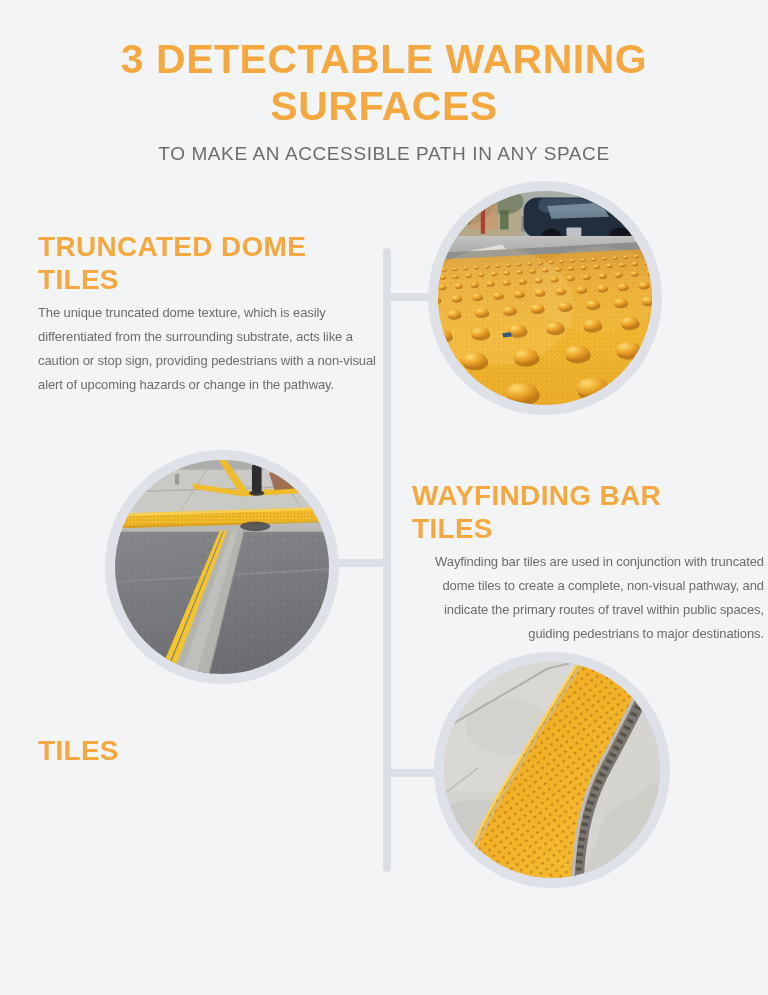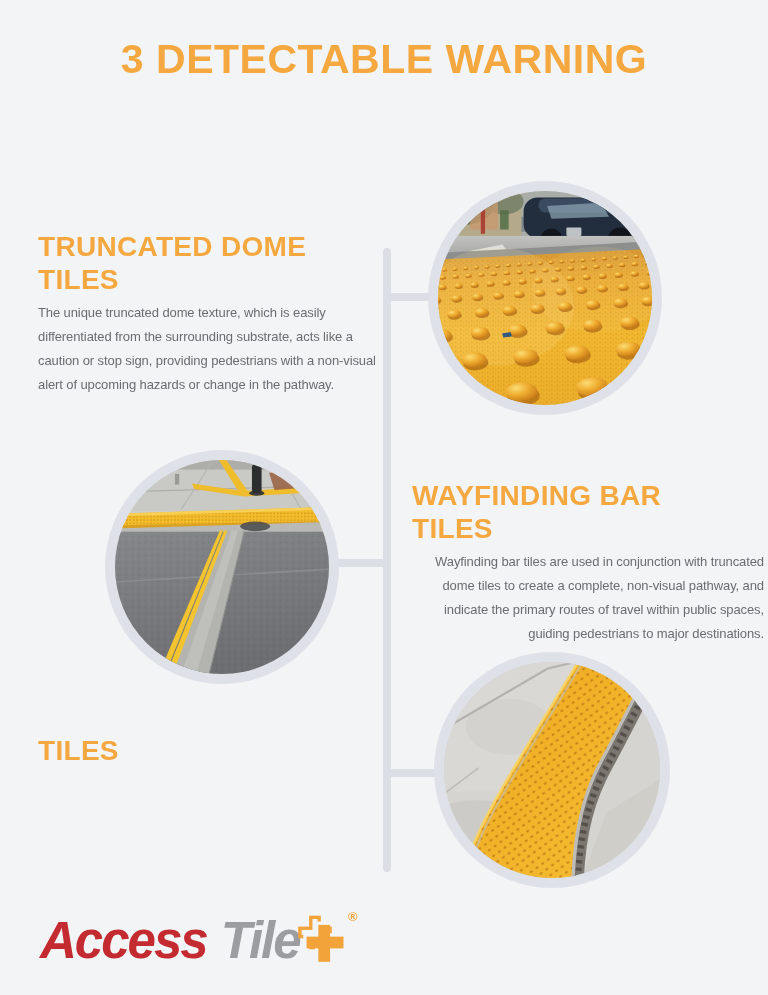--- a/index.html
+++ b/index.html
@@ -70,21 +70,23 @@
     color:var(--logo-plus-orange,#F2A33A);font-size:13px;font-weight:bold;font-style:normal;
   }
 </style>
 </head>
 <body>
 
 <div class="page">
 
   <div class="title">
     <span>3 DETECTABLE WARNING</span>
-  </div>
+    <span>SURFACES</span>
+  </div>
+  <div class="subtitle">TO MAKE AN ACCESSIBLE PATH IN ANY SPACE</div>
 
   <div class="connector-v"></div>
   <div class="branch branch-1"></div>
   <div class="branch branch-2"></div>
   <div class="branch branch-3"></div>
 
   <div class="section-heading heading-1">
     <span>TRUNCATED DOME</span>
     <span>TILES</span>
   </div>
@@ -418,39 +420,14 @@
         <path d="M196,10 C182,36 166,68 152,94 C134,126 126,158 124,200" stroke="#55514A" stroke-width="6" fill="none" stroke-dasharray="3 4"></path>
         <path d="M190,4 C176,30 160,62 146,88 C128,120 120,155 118,200" stroke="#BDBCB8" stroke-width="6" fill="none"></path>
         <path d="M123,2 C100,40 72,85 52,120 C36,148 24,172 18,200 L118,200 C120,155 128,120 146,88 C160,62 176,30 190,4 Z" fill="url(#p3-band)"></path>
         <path d="M123,2 C100,40 72,85 52,120 C36,148 24,172 18,200 L118,200 C120,155 128,120 146,88 C160,62 176,30 190,4 Z" fill="url(#p3-dots)"></path>
         <path d="M123,2 C100,40 72,85 52,120 C36,148 24,172 18,200" stroke="#F8D566" stroke-width="2.5" fill="none" opacity="0.9"></path>
         <path d="M126,4 C103,42 75,87 55,122 C39,150 27,174 21,200" stroke="#C2C1BD" stroke-width="2" fill="none" opacity="0.6"></path>
       </svg>
     </div>
   </div>
 
-  <div class="logo">
-    <span class="logo-access">Access</span>
-    <span class="logo-tile">Tile</span>
-    <span class="logo-plus">
-      <svg width="52" height="56" viewBox="0 0 62 58">
-        <g fill="var(--logo-plus-orange,#F2A33A)">
-          <rect x="18" y="0" width="14" height="40"></rect>
-          <rect x="5" y="13" width="40" height="14"></rect>
-        </g>
-        <g fill="var(--background,#F3F4F6)">
-          <rect x="22" y="4" width="6" height="32"></rect>
-          <rect x="9" y="17" width="32" height="6"></rect>
-        </g>
-        <g fill="var(--background,#F3F4F6)">
-          <rect x="25" y="7" width="16" height="44"></rect>
-          <rect x="11" y="21" width="44" height="16"></rect>
-        </g>
-        <g fill="var(--logo-plus-orange,#F2A33A)">
-          <rect x="29" y="11" width="14" height="44"></rect>
-          <rect x="15" y="25" width="44" height="14"></rect>
-        </g>
-      </svg>
-      <span class="registered-mark">®</span>
-    </span>
-  </div>
 
 </div>
 
 </body></html>

